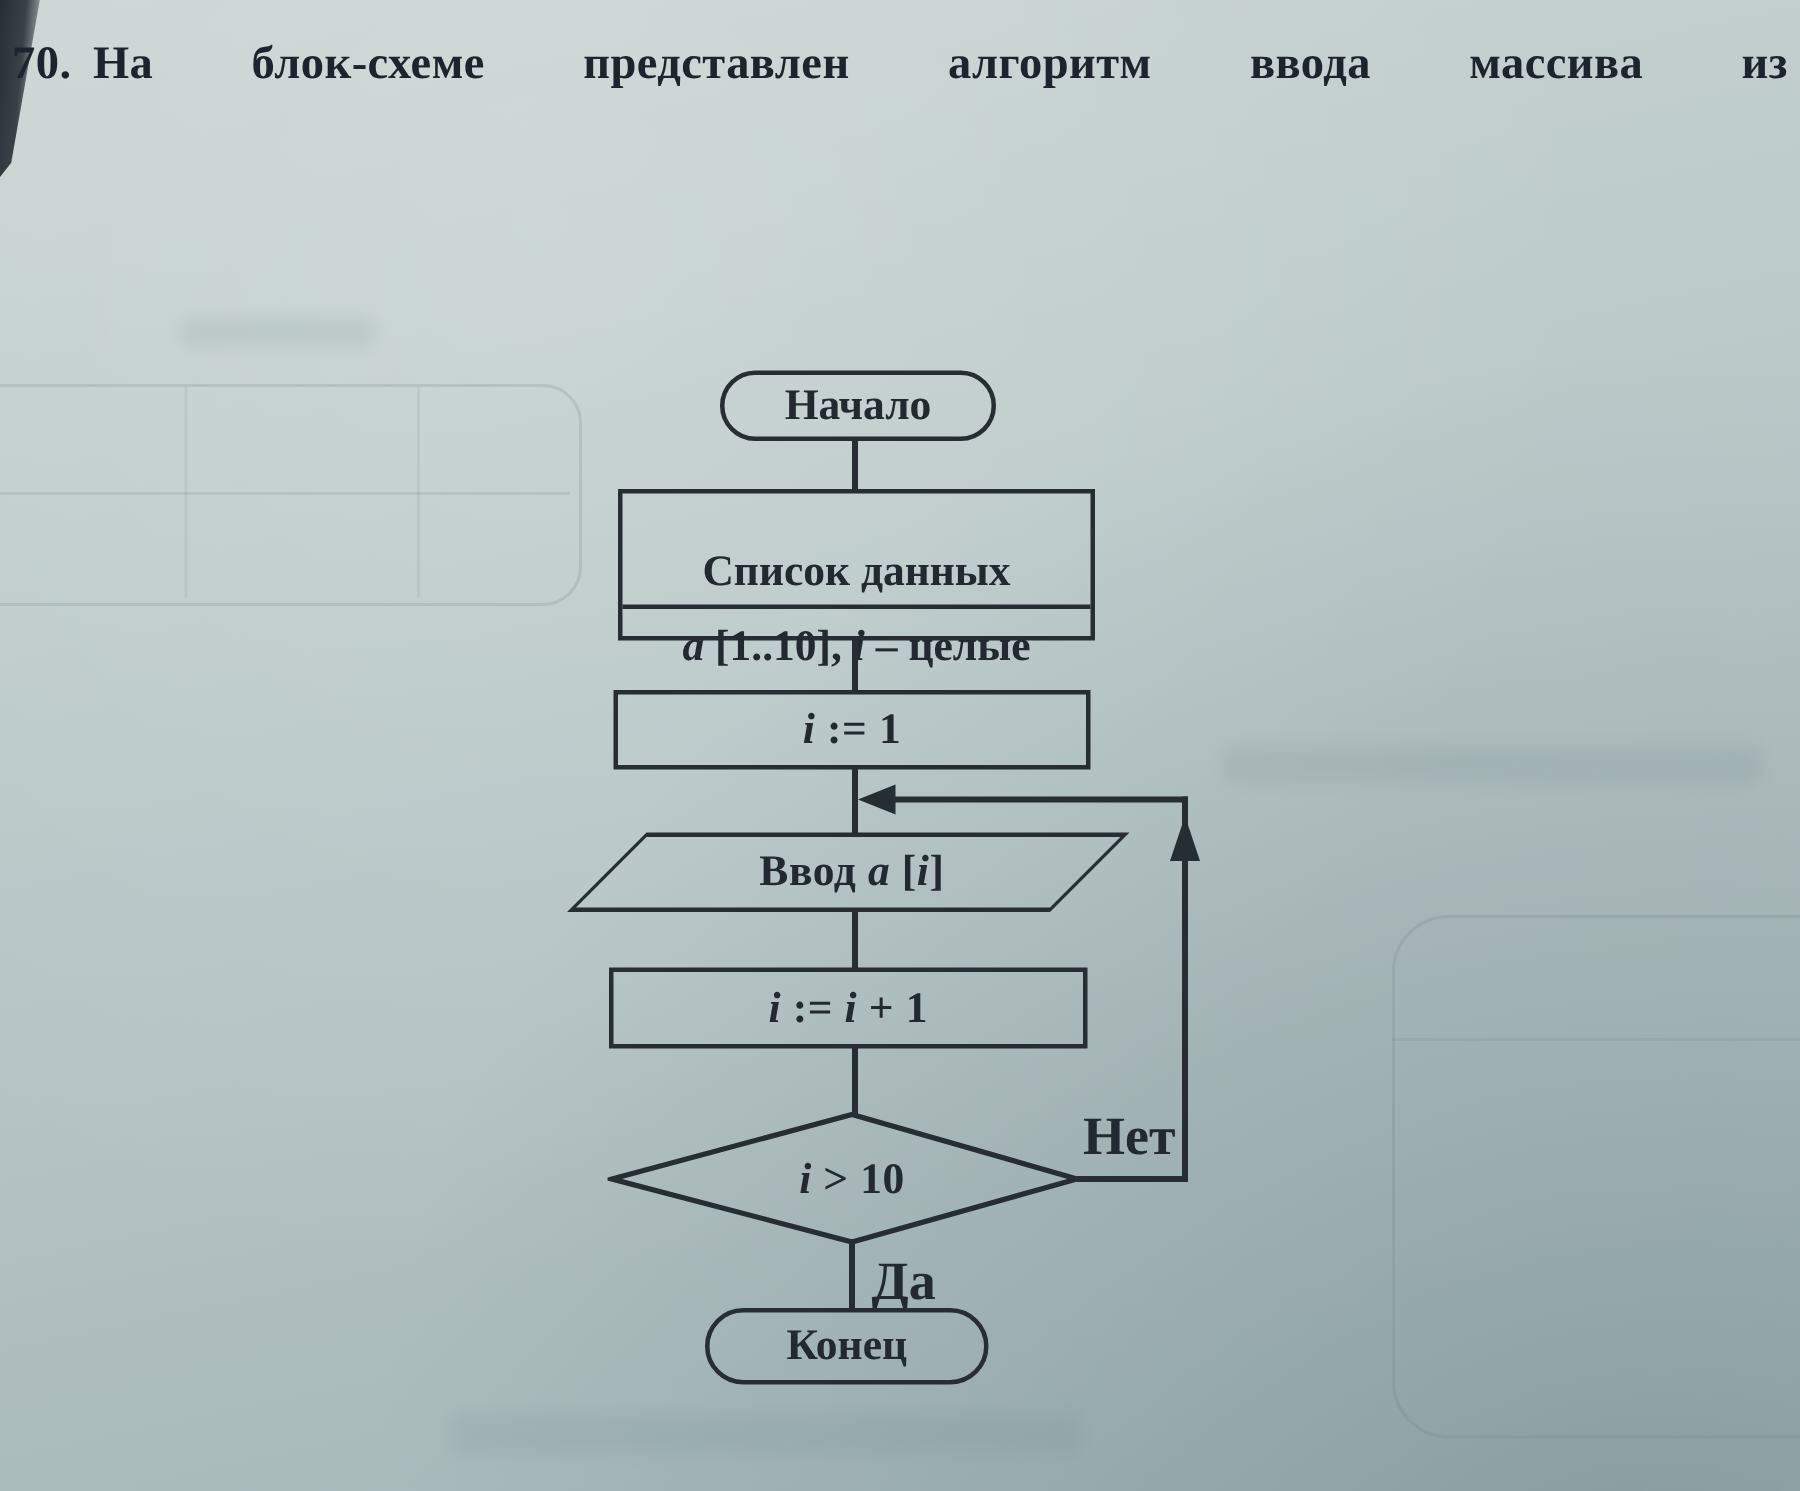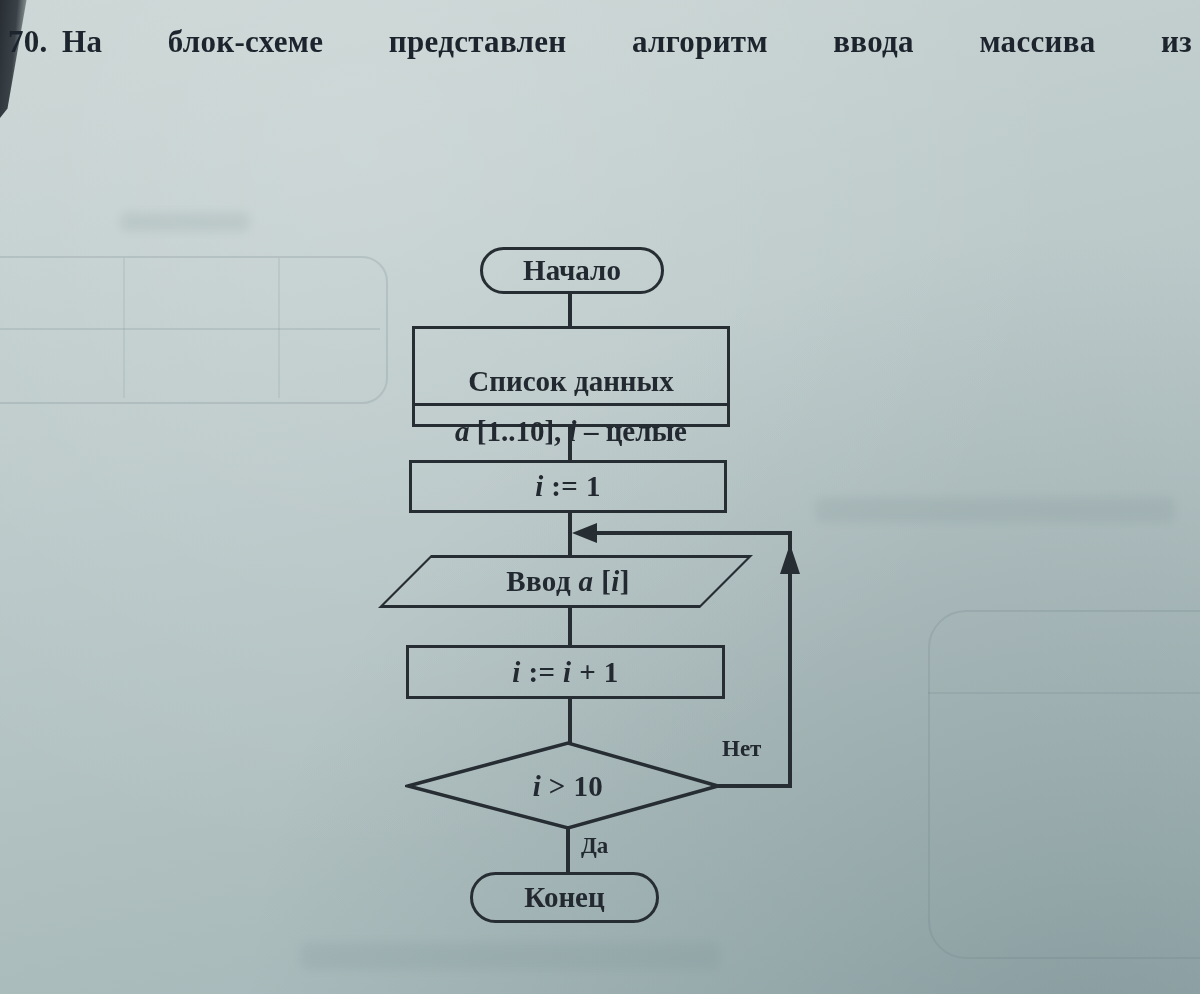--- a/index.html
+++ b/index.html
@@ -23,21 +23,21 @@
   .heading { position:absolute; color:#1d242d; font-weight:bold; font-size:31px; line-height:44px; letter-spacing:0.3px; }
   .h-just { text-align:justify; text-align-last:justify; }
   
   .ink  { background:#262d33; }
   .fc-line   { position:absolute; }
   .fc-box    { position:absolute; border:3px solid #262d33; box-sizing:border-box; }
   .fc-oval   { position:absolute; border:3px solid #262d33; box-sizing:border-box; border-radius:26px;
                display:flex; align-items:center; justify-content:center; }
   .fc-text   { position:absolute; display:flex; align-items:center; justify-content:center;
                font-weight:bold; font-size:29px; color:#232930; letter-spacing:0.4px; white-space:pre; }
-  .fc-label  { position:absolute; font-weight:bold; font-size:23px; color:#232930; }
+  .fc-label  { position:absolute; font-weight:bold; font-size:36px; color:#232930; }
   .v { font-style: italic; }
   .row { display:flex; align-items:center; justify-content:center;
          font-weight:bold; font-size:29px; color:#232930; white-space:pre; }
   .para {
     position:absolute; border:3px solid #262d33; box-sizing:border-box;
     transform: skewX(-45deg); transform-origin: 0 100%;
   }
   .arrow-left { position:absolute; width:0; height:0;
     border-top:10px solid transparent; border-bottom:10px solid transparent;
     border-right:25px solid #262d33; }

